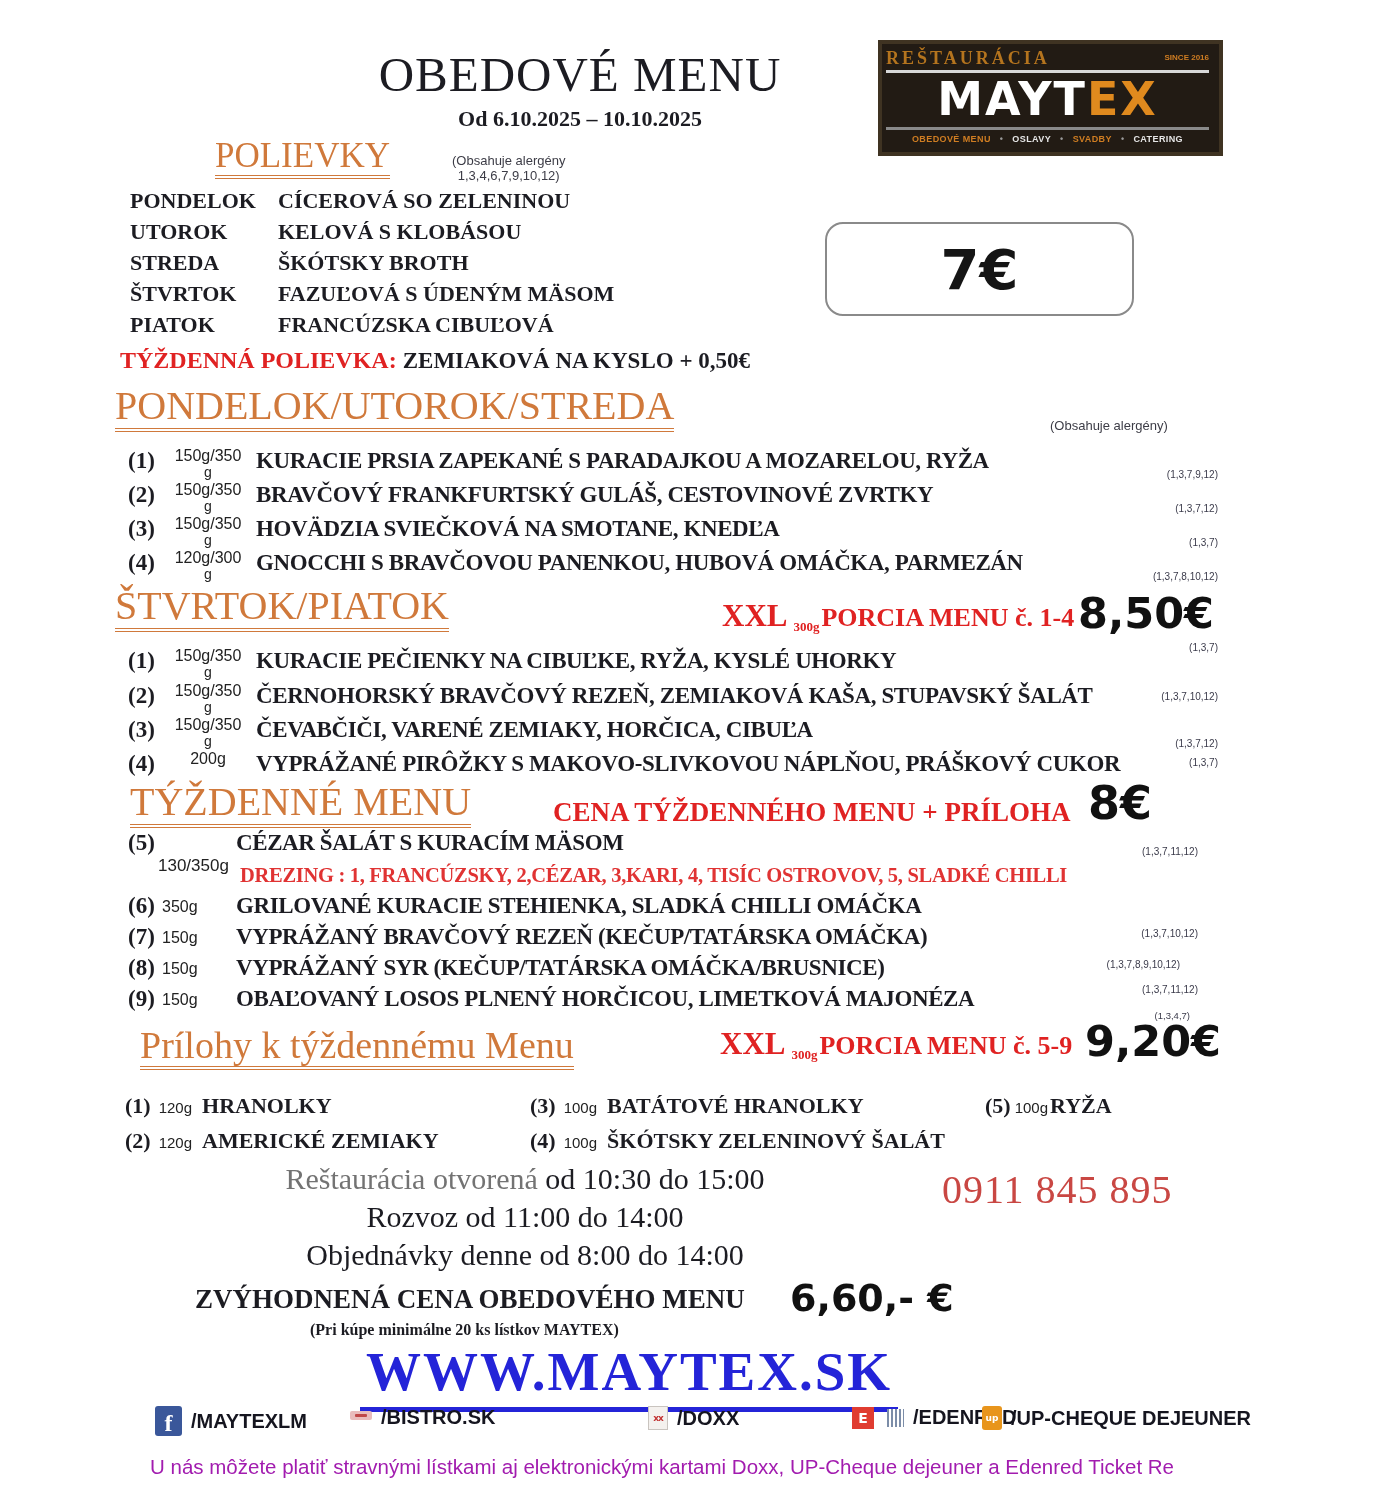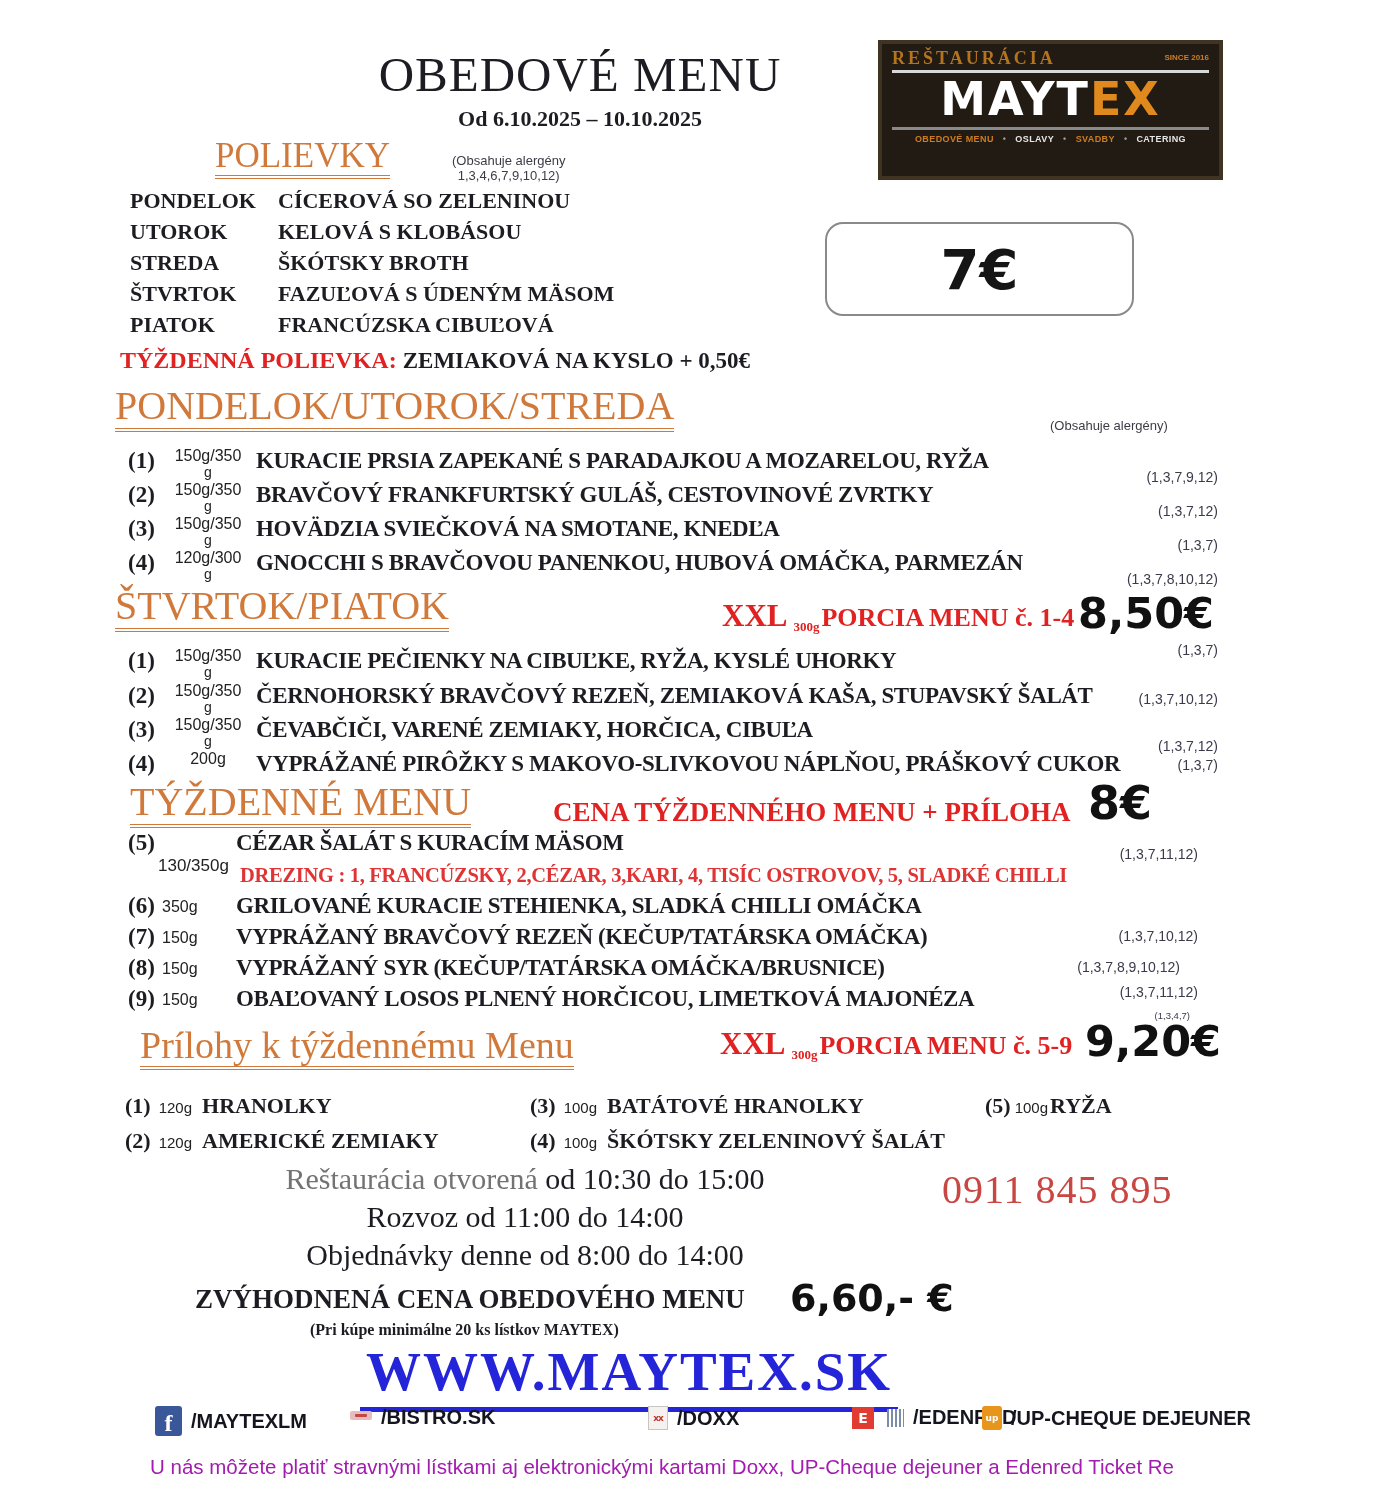--- a/index.html
+++ b/index.html
@@ -6,22 +6,22 @@
   .page{position:relative;width:1398px;height:1488px;background:#fff;overflow:hidden;
         font-family:"Liberation Serif","DejaVu Serif",serif;color:#1c1c22;}
 
   
   .t-title{position:absolute;left:300px;top:46px;width:560px;text-align:center;
            font-size:49px;letter-spacing:1px;white-space:nowrap;}
   .t-date{position:absolute;left:300px;top:106px;width:560px;text-align:center;
           font-size:22px;font-weight:bold;}
 
   
-  .logo{position:absolute;left:878px;top:40px;width:345px;height:140px;background:#221b14;
-        border:4px solid #3f3322;box-sizing:border-box;padding:4px 10px 0 10px;
+  .logo{position:absolute;left:878px;top:40px;width:345px;height:116px;background:#221b14;
+        border:4px solid #3f3322;box-sizing:border-box;padding:4px 10px 0 4px;
         font-family:"Liberation Sans",sans-serif;}
   .logo-top{display:flex;justify-content:space-between;align-items:flex-start;}
   .logo-rest{font-size:18px;font-weight:bold;letter-spacing:3px;color:#b4741e;
              font-family:"Liberation Serif",serif;}
   .logo-since{font-size:8px;color:#cf7d22;margin-top:5px;font-weight:bold;}
   .logo-name{font-family:"DejaVu Sans",sans-serif;font-size:46px;font-weight:800;letter-spacing:2px;
              color:#fff;line-height:1;border-top:3px solid #d8d8d8;border-bottom:3px solid #8a8a8a;
              padding:3px 0 5px 0;text-align:center;margin-top:1px;}
   .logo-name .ex{color:#e08a1e;}
   .logo-tag{margin-top:4px;font-size:9px;font-weight:bold;display:flex;gap:9px;
@@ -49,21 +49,21 @@
   .weekly-soup .wsn{color:#1c1c22;font-size:23px;}
 
   
   .mi{position:absolute;left:128px;width:1090px;height:34px;white-space:nowrap;}
   .mi .num{display:inline-block;width:32px;font-weight:bold;font-size:23px;vertical-align:top;}
   .mi .wt{display:inline-block;width:96px;text-align:center;vertical-align:top;
           font-family:"Liberation Sans",sans-serif;font-size:16px;color:#222;line-height:1;}
   .mi .wt .w2{display:block;font-size:14px;margin-top:1px;}
   .mi .nm{font-weight:bold;font-size:23px;letter-spacing:-0.4px;}
   .al{position:absolute;right:0;top:21px;font-family:"Liberation Sans",sans-serif;
-      font-size:14px;color:#3a3a4a;}
+      font-size:10px;color:#3a3a4a;}
 
   .m2{position:absolute;left:128px;width:1070px;height:32px;white-space:nowrap;}
   .m2 .num{display:inline-block;width:34px;font-weight:bold;font-size:23px;vertical-align:top;}
   .m2 .wt2{display:inline-block;width:74px;font-family:"Liberation Sans",sans-serif;
            font-size:16px;color:#222;vertical-align:top;padding-top:5px;box-sizing:border-box;}
   .m2 .nm{font-weight:bold;font-size:23px;letter-spacing:-0.4px;}
   .m2 .al{top:2px;}
   .m2 .al2{position:absolute;right:8px;top:24px;font-family:"Liberation Sans",sans-serif;
            font-size:9.5px;color:#3a3a4a;}
 

